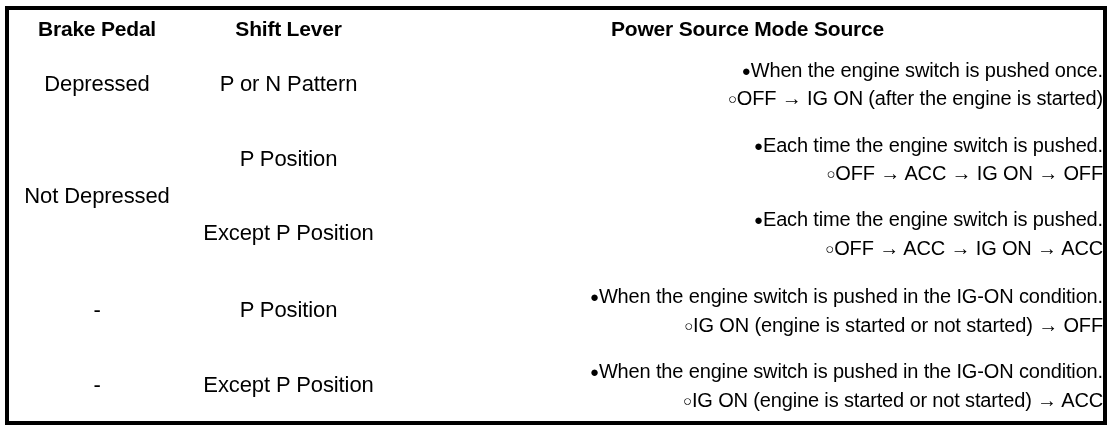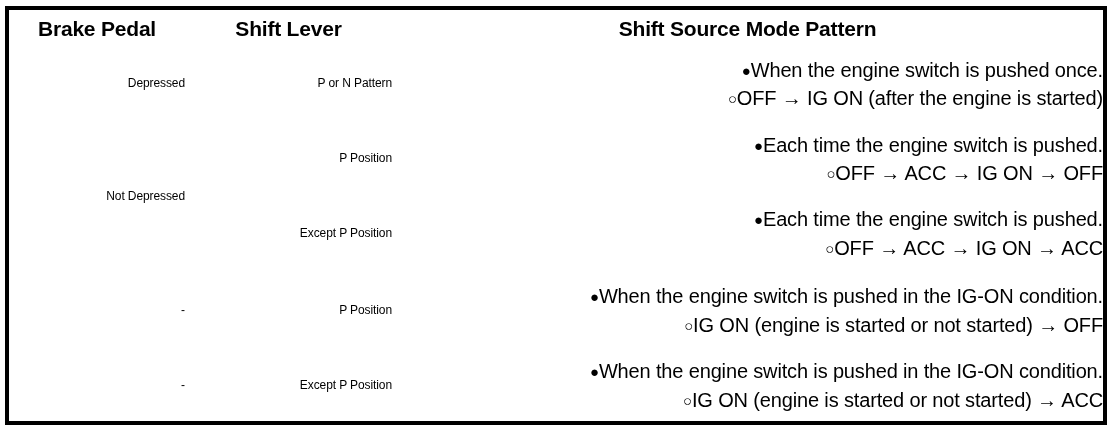--- a/index.html
+++ b/index.html
@@ -63,25 +63,25 @@
     text-align: center;
     font-weight: bold;
     font-size: 21px;
     letter-spacing: -0.2px;
     font-stretch: condensed;
     line-height: 1;
   }
 
   
   .lbl-cell {
-    font-size: 12px;
+    font-size: 22px;
     line-height: 1.1;
     padding-left: 7px;
     padding-right: 4px;
-    text-align: right;
+    text-align: center;
     letter-spacing: -0.1px;
   }
   .lbl-cell.dash { }
 
   .pattern-cell {
     padding: 0 6px 0 14px;
     text-align: right;
   }
 
   .bullet-line {
@@ -121,21 +121,21 @@
     <colgroup>
       <col class="c1">
       <col class="c2">
       <col class="c3">
     </colgroup>
 
     <thead>
       <tr class="hdr-row">
         <th class="hdr-cell vdiv-r hdiv-b-thick">Brake Pedal</th>
         <th class="hdr-cell vdiv-r hdiv-b-thick">Shift Lever</th>
-        <th class="hdr-cell hdiv-b-thick">Shift Source Mode Pattern</th>
+        <th class="hdr-cell hdiv-b-thick">Power Source Mode Source</th>
       </tr>
     </thead>
 
     <tbody>
 
       <tr style="height:76px;">
         <td class="lbl-cell vdiv-r hdiv-b-thick">Depressed</td>
         <td class="lbl-cell vdiv-r hdiv-b-thick">P or N Pattern</td>
         <td class="pattern-cell hdiv-b-thick">
           <span class="bullet-line"><span class="mark">●</span><span>When the engine switch is pushed once.</span></span>

